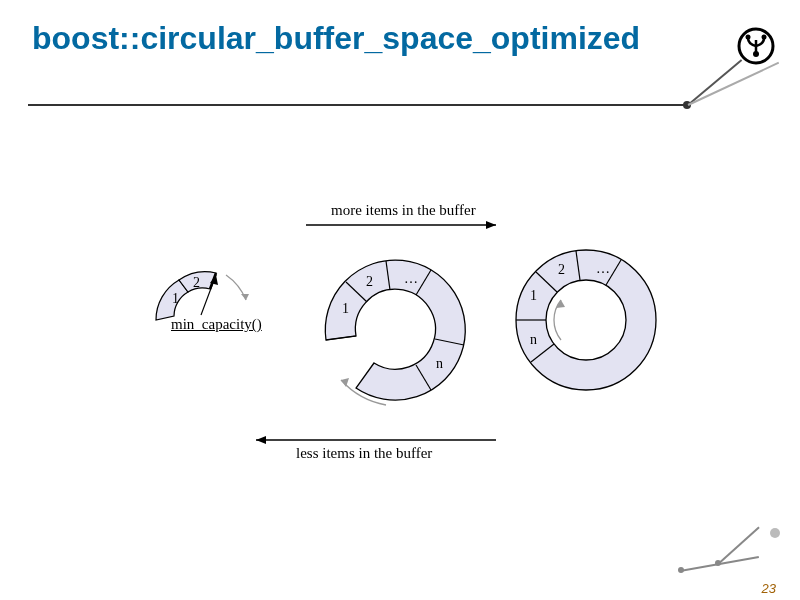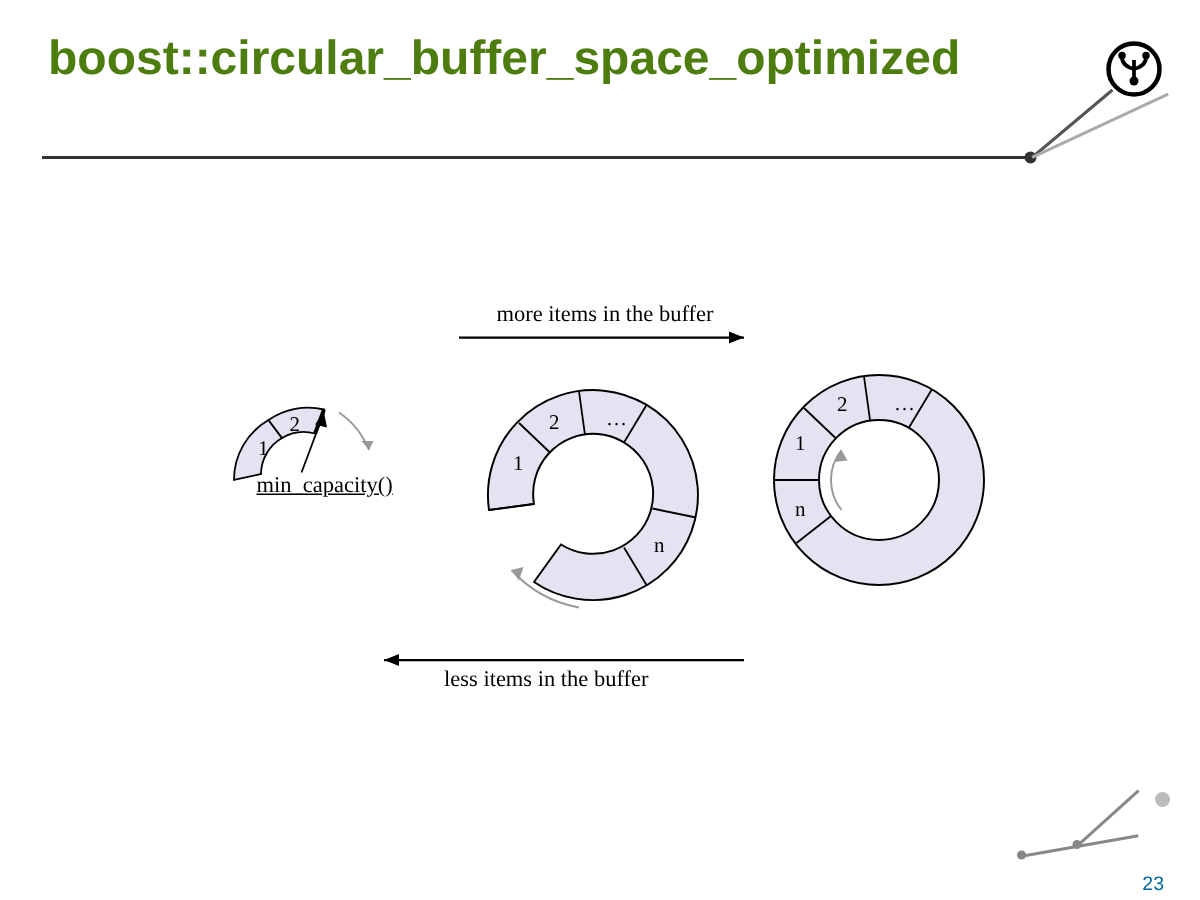--- a/index.html
+++ b/index.html
@@ -13,21 +13,21 @@
     position: relative;
   }
   .title {
     position: absolute;
     left: 32px;
     top: 20px;
     width: 640px;
     font-weight: 700;
     font-size: 32px;
     line-height: 1.15;
-    color: #4d7c0f;
+    color: #0369a1;
     word-break: break-word;
   }
   .divider {
     position: absolute;
     left: 28px;
     top: 104px;
     width: 660px;
     height: 2px;
     background: #333;
   }
@@ -65,22 +65,23 @@
     font-family: "Times New Roman", serif;
     font-size: 15px;
     color: #000;
   }
   .pagenum {
     position: absolute;
     right: 24px;
     bottom: 4px;
     font-size: 13px;
     line-height: 1.05;
-    color: #0369a1;
+    color: #a16207;
     text-align: left;
+    font-style: italic;
   }
   .bottom-dot {
     position: absolute;
     width: 6px;
     height: 6px;
     border-radius: 50%;
     background: #888;
   }
   .bottom-line {
     position: absolute;

